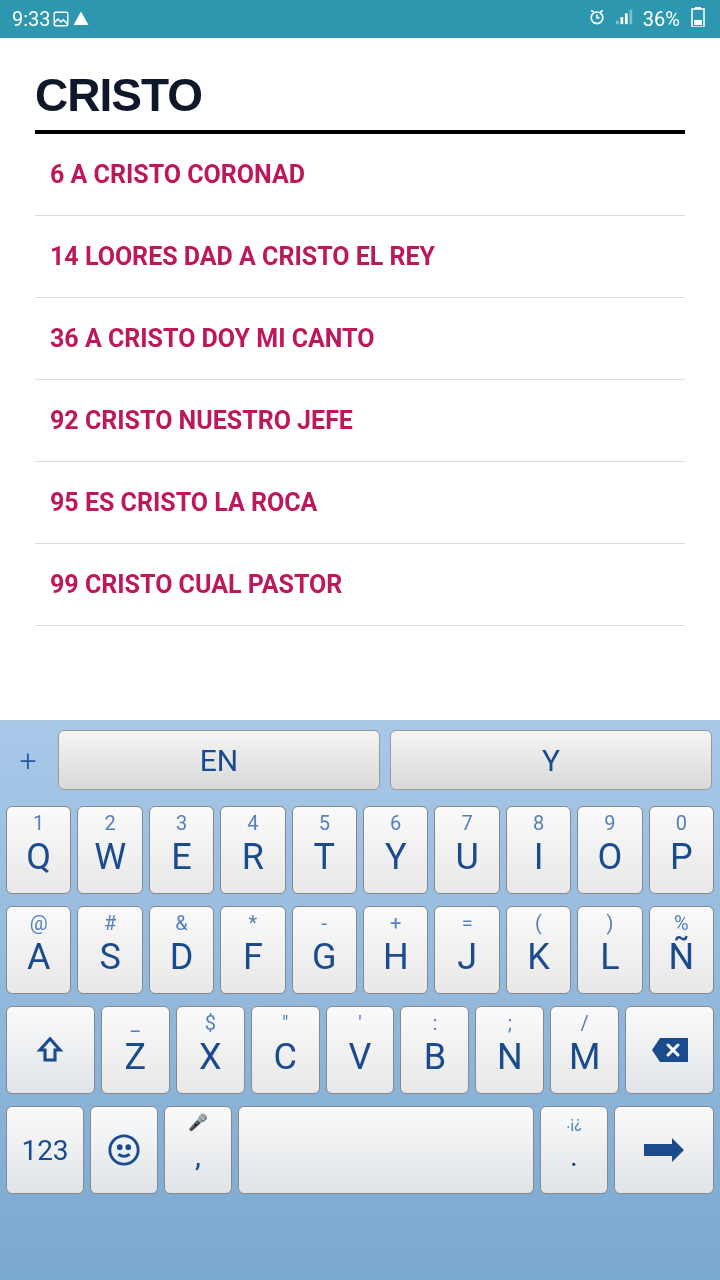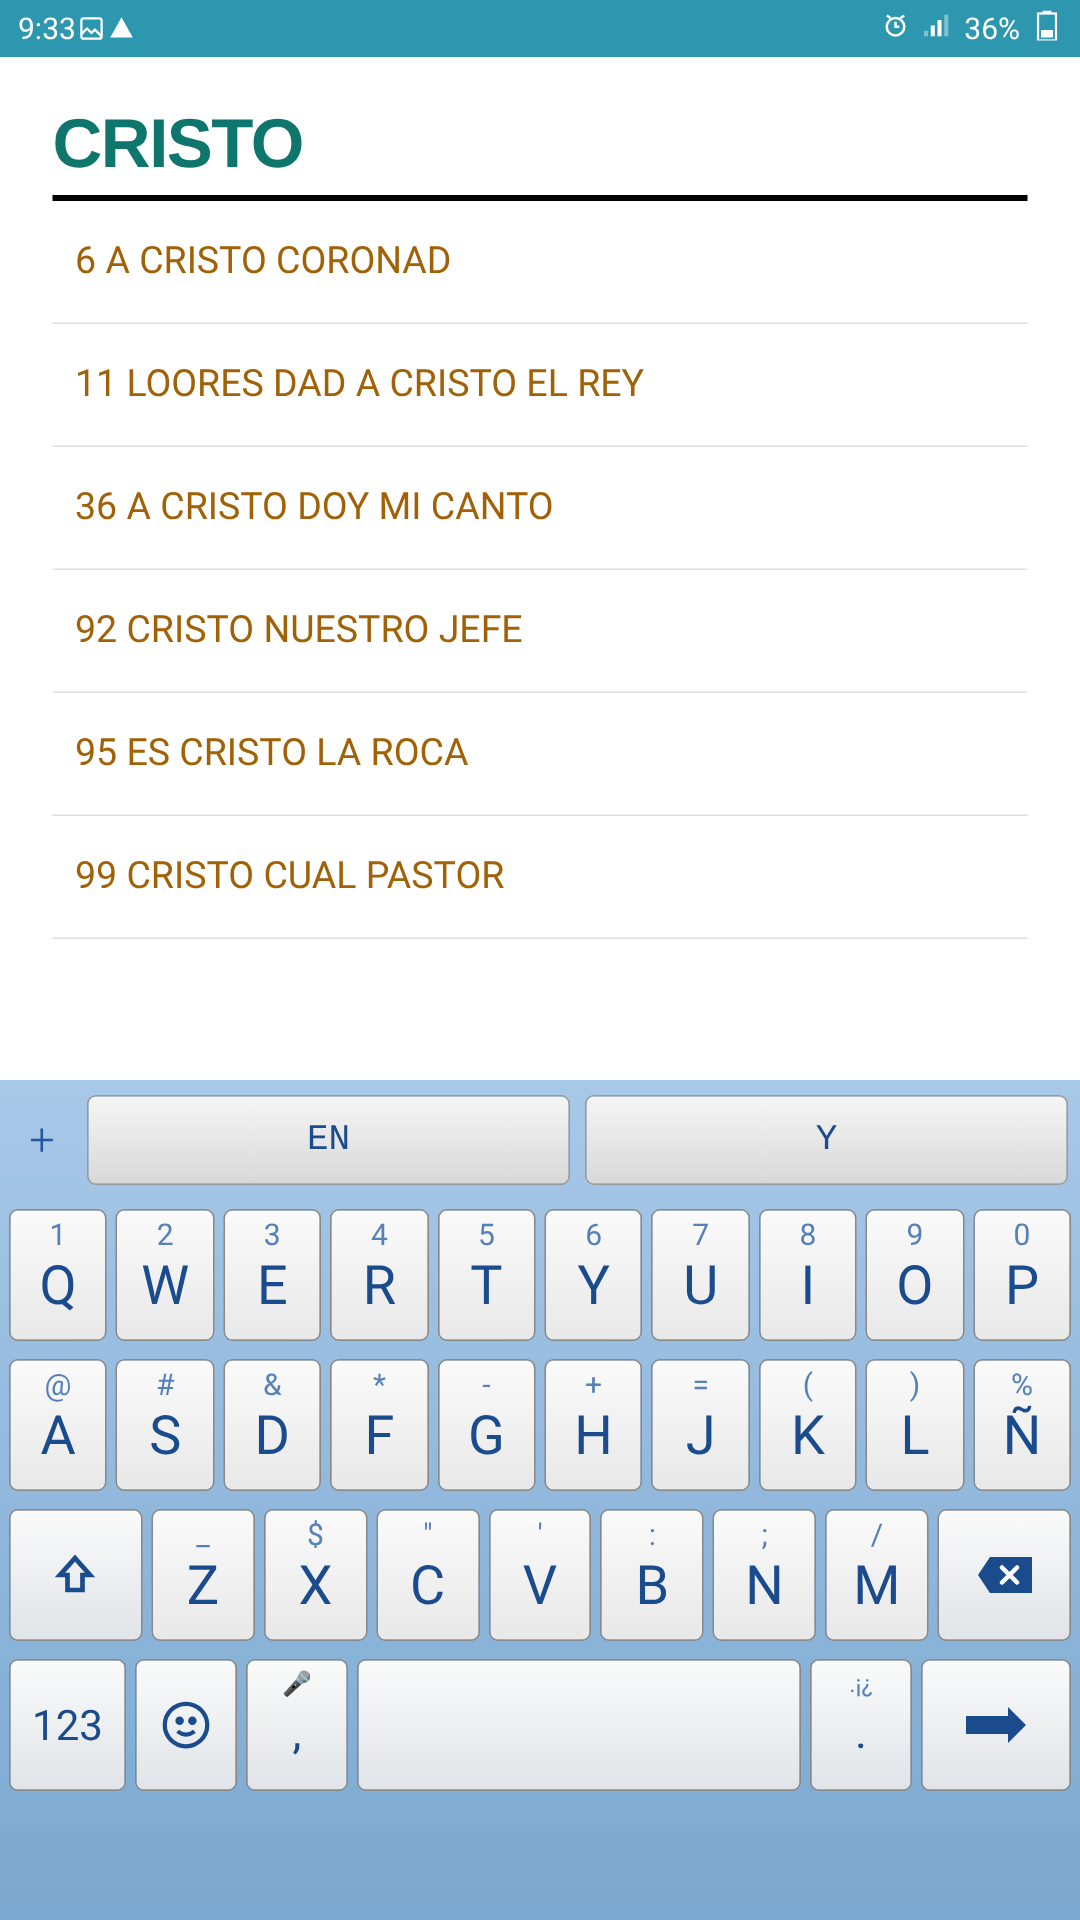--- a/index.html
+++ b/index.html
@@ -26,31 +26,31 @@
     .content {
       padding: 30px 35px 0 35px;
       height: 682px;
       overflow: hidden;
     }
     .page-title {
       font-family: 'Arial Black', 'Helvetica Neue', sans-serif;
       font-size: 46px;
       font-weight: 900;
       letter-spacing: -1px;
-      color: #0f766e;
+      color: #0f172a;
       padding-bottom: 8px;
       border-bottom: 4px solid #000;
       margin-bottom: 0;
     }
     .list-item {
       padding: 26px 15px;
       border-bottom: 1px solid #ddd;
       font-size: 25px;
-      color: #a16207;
-      font-weight: 400;
+      color: #be185d;
+      font-weight: 700;
     }
     .keyboard {
       position: absolute;
       bottom: 0;
       left: 0;
       right: 0;
       height: 560px;
       background: linear-gradient(to bottom, #a8c8e8, #7ba8d0);
       display: flex;
       flex-direction: column;
@@ -74,24 +74,23 @@
     }
     .suggest-btn {
       flex: 1;
       height: 60px;
       background: linear-gradient(to bottom, #f5f5f5, #d8d8d8);
       border: 1px solid #999;
       border-radius: 6px;
       display: flex;
       align-items: center;
       justify-content: center;
-      font-size: 24px;
+      font-size: 30px;
       font-weight: 400;
       color: #1a4b8c;
-      font-family: Liberation Mono, monospace;
     }
     .key-row {
       display: flex;
       gap: 6px;
       padding: 6px 6px;
       height: 100px;
     }
     .key {
       flex: 1;
       background: linear-gradient(to bottom, #fafafa, #e8e8e8);
@@ -192,21 +191,21 @@
           <rect x="3" y="13" width="8" height="5" fill="#fff"></rect>
         </svg>
     </span>
   </div>
 </div>
 
 <div class="content">
   <h1 class="page-title">CRISTO</h1>
   <div>
     <div class="list-item">6 A CRISTO CORONAD</div>
-    <div class="list-item">11 LOORES DAD A CRISTO EL REY</div>
+    <div class="list-item">14 LOORES DAD A CRISTO EL REY</div>
     <div class="list-item">36 A CRISTO DOY MI CANTO</div>
     <div class="list-item">92 CRISTO NUESTRO JEFE</div>
     <div class="list-item">95 ES CRISTO LA ROCA</div>
     <div class="list-item">99 CRISTO CUAL PASTOR</div>
   </div>
 </div>
 
 <div class="keyboard">
   <div class="suggest-row">
     <div class="plus-btn">+</div>

